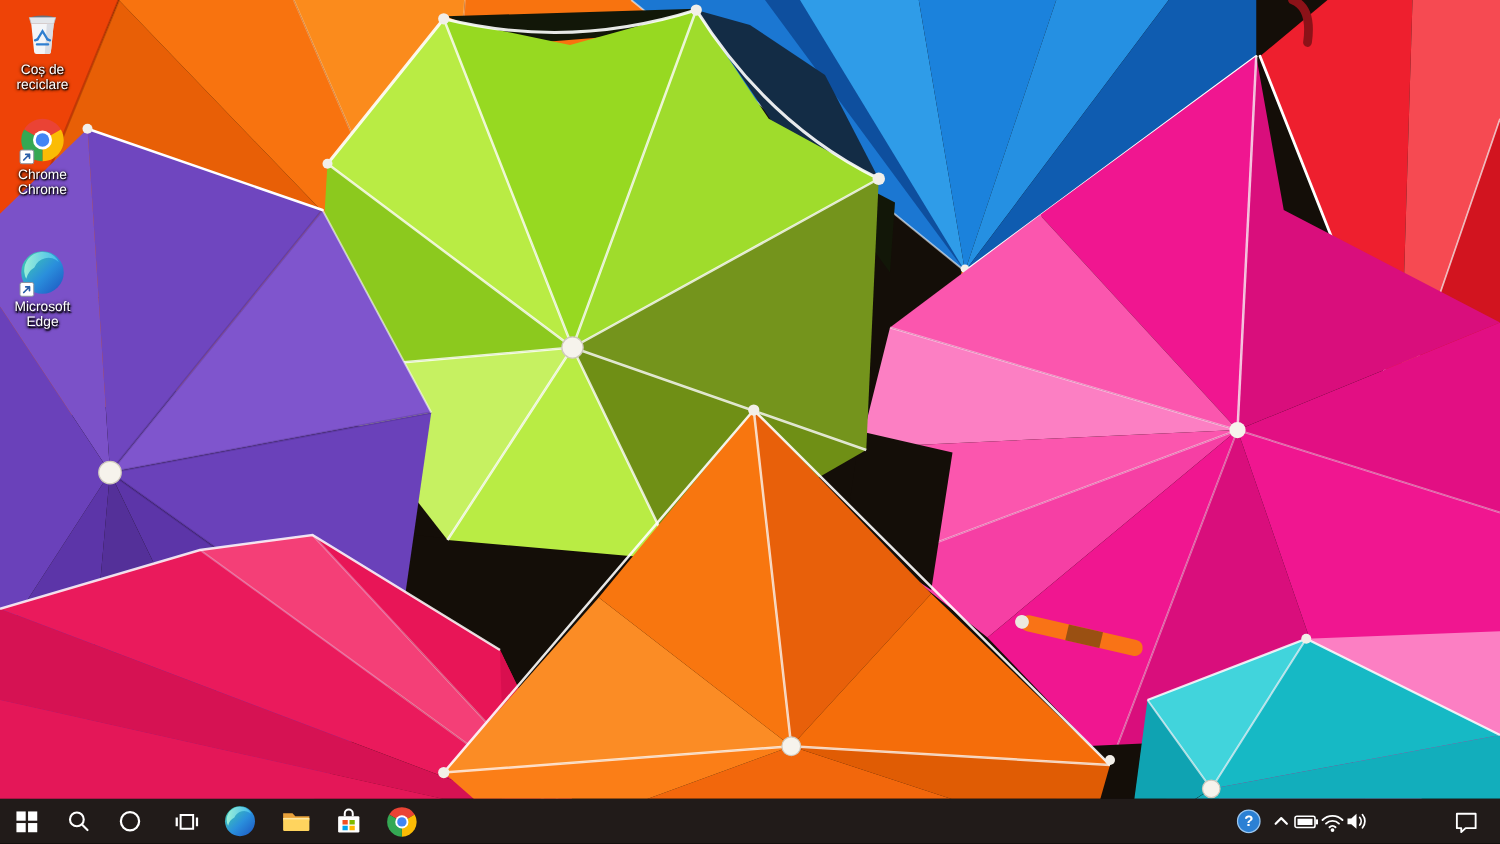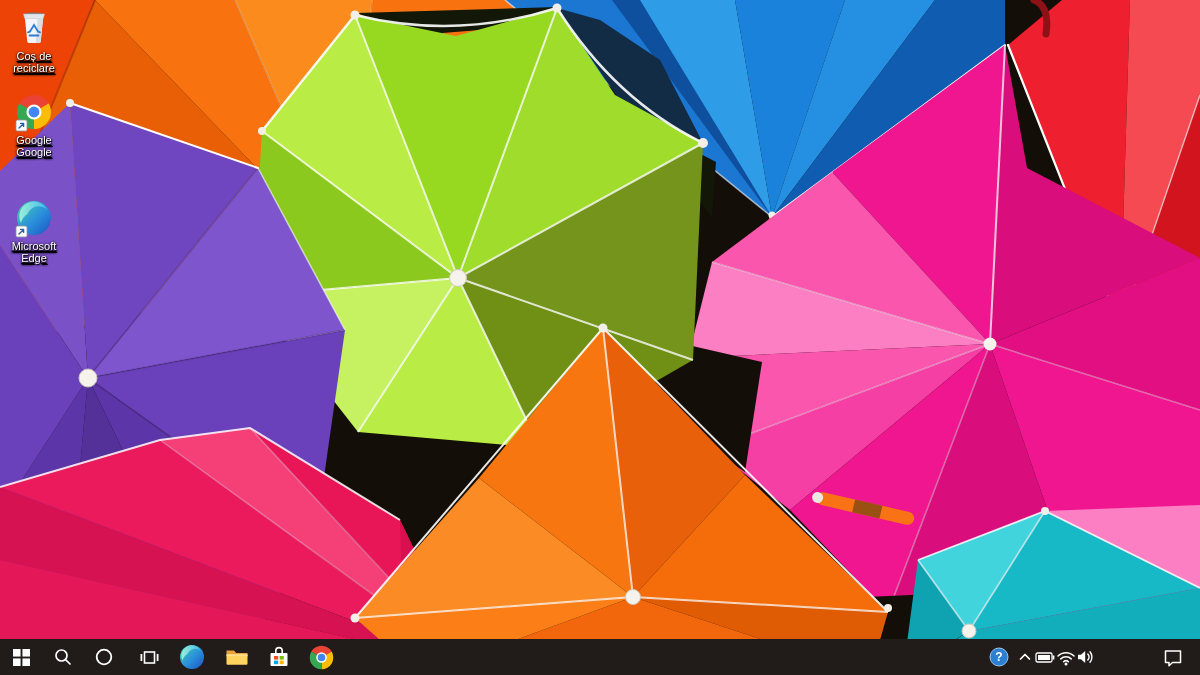--- a/index.html
+++ b/index.html
@@ -4,21 +4,21 @@
 <style>
   html,body{margin:0;padding:0;}
   body{
     width:1200px;height:675px;overflow:hidden;position:relative;
     font-family:"Liberation Sans",sans-serif;background:#000;
     -webkit-font-smoothing:antialiased;
   }
   
   #wallpaper{position:absolute;left:0;top:0;width:1200px;height:639px;display:block;}
   
-  .dicon{position:absolute;left:1px;width:66px;text-align:center;cursor:default;text-decoration:underline;}
+  .dicon{position:absolute;left:1px;width:66px;text-align:center;cursor:default;}
   .dicon svg{display:block;margin:0 auto;}
   .dlabel{
     margin-top:2px;font-size:11px;line-height:12px;color:#fff;
     text-shadow:0 1px 2px rgba(0,0,0,.95),0 0 3px rgba(0,0,0,.8),1px 1px 1px rgba(0,0,0,.9);
   }
   
   #taskbar{
     position:absolute;left:0;top:639px;width:1200px;height:36px;
     background:var(--t-bg,#211b19);
   }
@@ -203,21 +203,21 @@
       <path d="M18,18 L32.7,9.5 A17,17 0 0 1 18,35 Z" style="fill:var(--t-chrome_yellow)"></path>
       <path d="M18,18 L18,35 A17,17 0 0 1 3.3,9.5 Z" style="fill:var(--t-chrome_green)"></path>
       <circle cx="18" cy="18" r="7.6" fill="#fff"></circle>
       <circle cx="18" cy="18" r="5.4" style="fill:var(--t-chrome_blue)"></circle>
     </g>
     <g>
       <rect x="1" y="26" width="11" height="11" rx="1.5" fill="#fff" stroke="#8892a0" stroke-width="0.8"></rect>
       <path d="M4,34 L8.6,29.4 M8.6,29.4 h-3 M8.6,29.4 v3" stroke="#2b5fa8" stroke-width="1.4" fill="none" stroke-linecap="round"></path>
     </g>
   </svg>
-  <div class="dlabel">Google Google</div>
+  <div class="dlabel">Chrome Chrome</div>
 </div>
 
 <div class="dicon" style="top:200px">
   <svg width="38" height="38" viewBox="0 0 38 38">
     <g transform="translate(1,0)">
       <circle cx="18" cy="18" r="17" fill="url(#edA)"></circle>
       <path d="M5,23 A14.5,14.5 0 0 1 31,9.5 A12,12 0 0 0 11.5,14 Q6.5,17 5,23 Z" fill="url(#edB)" opacity="0.95"></path>
     </g>
     <g>
       <rect x="1" y="26" width="11" height="11" rx="1.5" fill="#fff" stroke="#8892a0" stroke-width="0.8"></rect>

